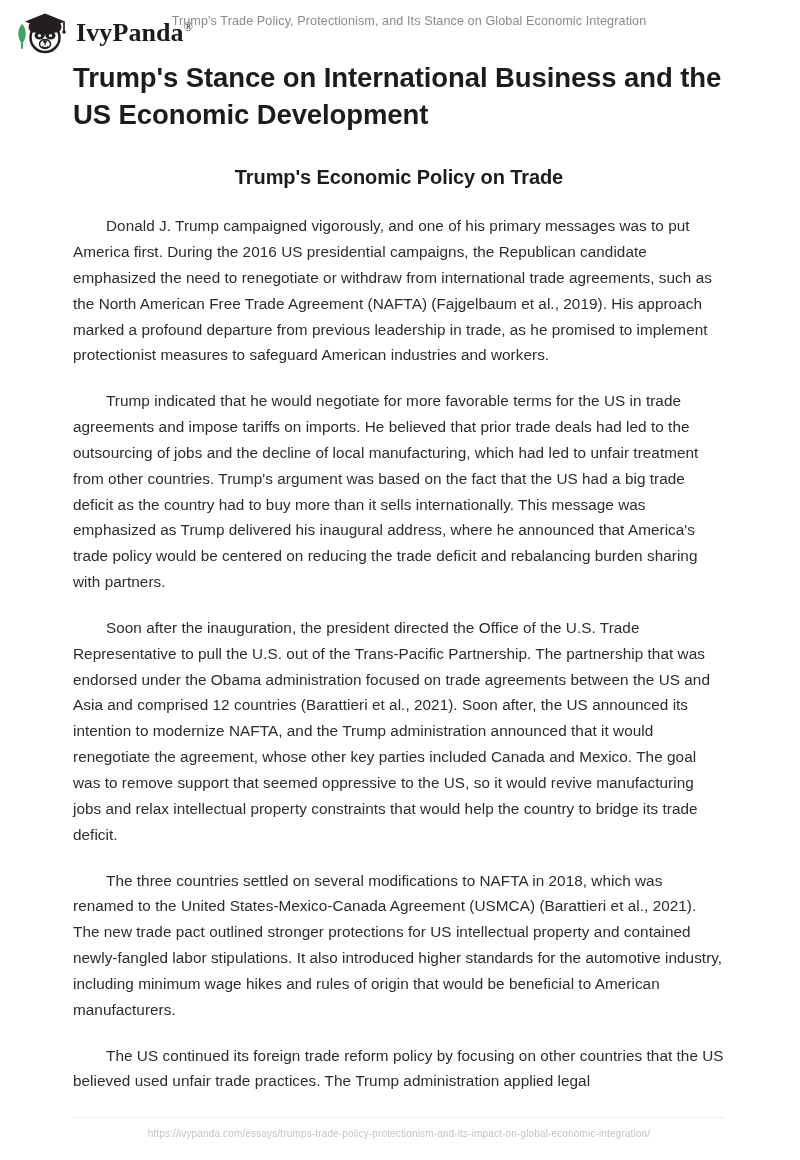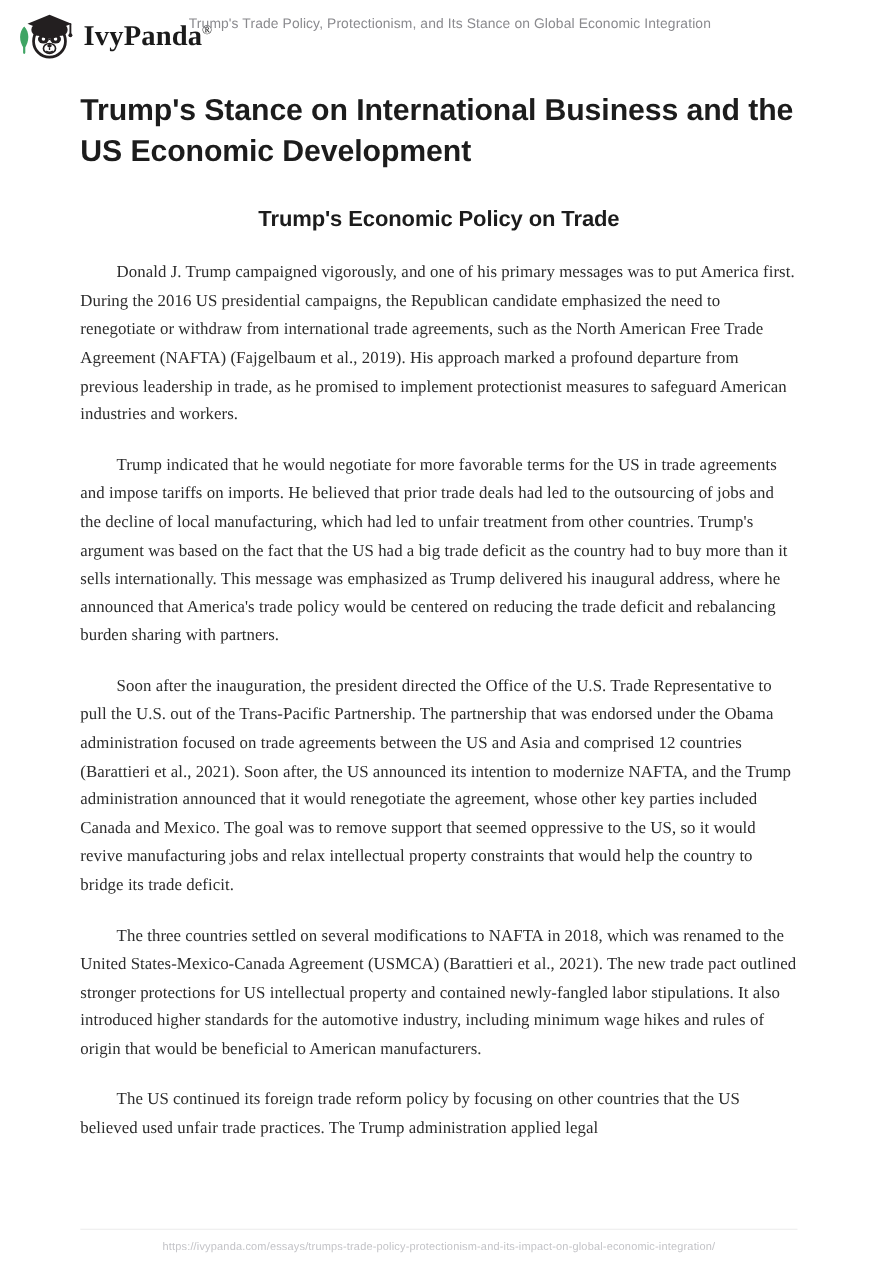--- a/index.html
+++ b/index.html
@@ -62,21 +62,21 @@
     color: #8a8a8e;
     letter-spacing: 0.1px;
     padding-left: 150px;
     box-sizing: border-box;
   }
 
   
   .doc {
     position: absolute;
     left: 73px;
-    top: 82px;
+    top: 60px;
     width: 652px;
   }
   .doc-title {
     font-size: 27.5px;
     font-weight: 700;
     color: #1c1c1c;
     line-height: 1.33;
     margin: 0 0 4px 0;
     letter-spacing: -0.1px;
   }
@@ -94,21 +94,20 @@
     padding-top: 22px;
   }
   .body-copy p {
     margin: 0 0 20px 0;
     font-size: 15.3px;
     line-height: 1.69;
     color: #2c2c2c;
     text-indent: 33px;
     text-align: left;
     letter-spacing: 0.05px;
-    font-family: Liberation Serif, serif;
   }
   .body-copy p:last-child {
     margin-bottom: 0;
   }
 
   
   .page-footer {
     position: absolute;
     left: 73px;
     top: 1117px;

